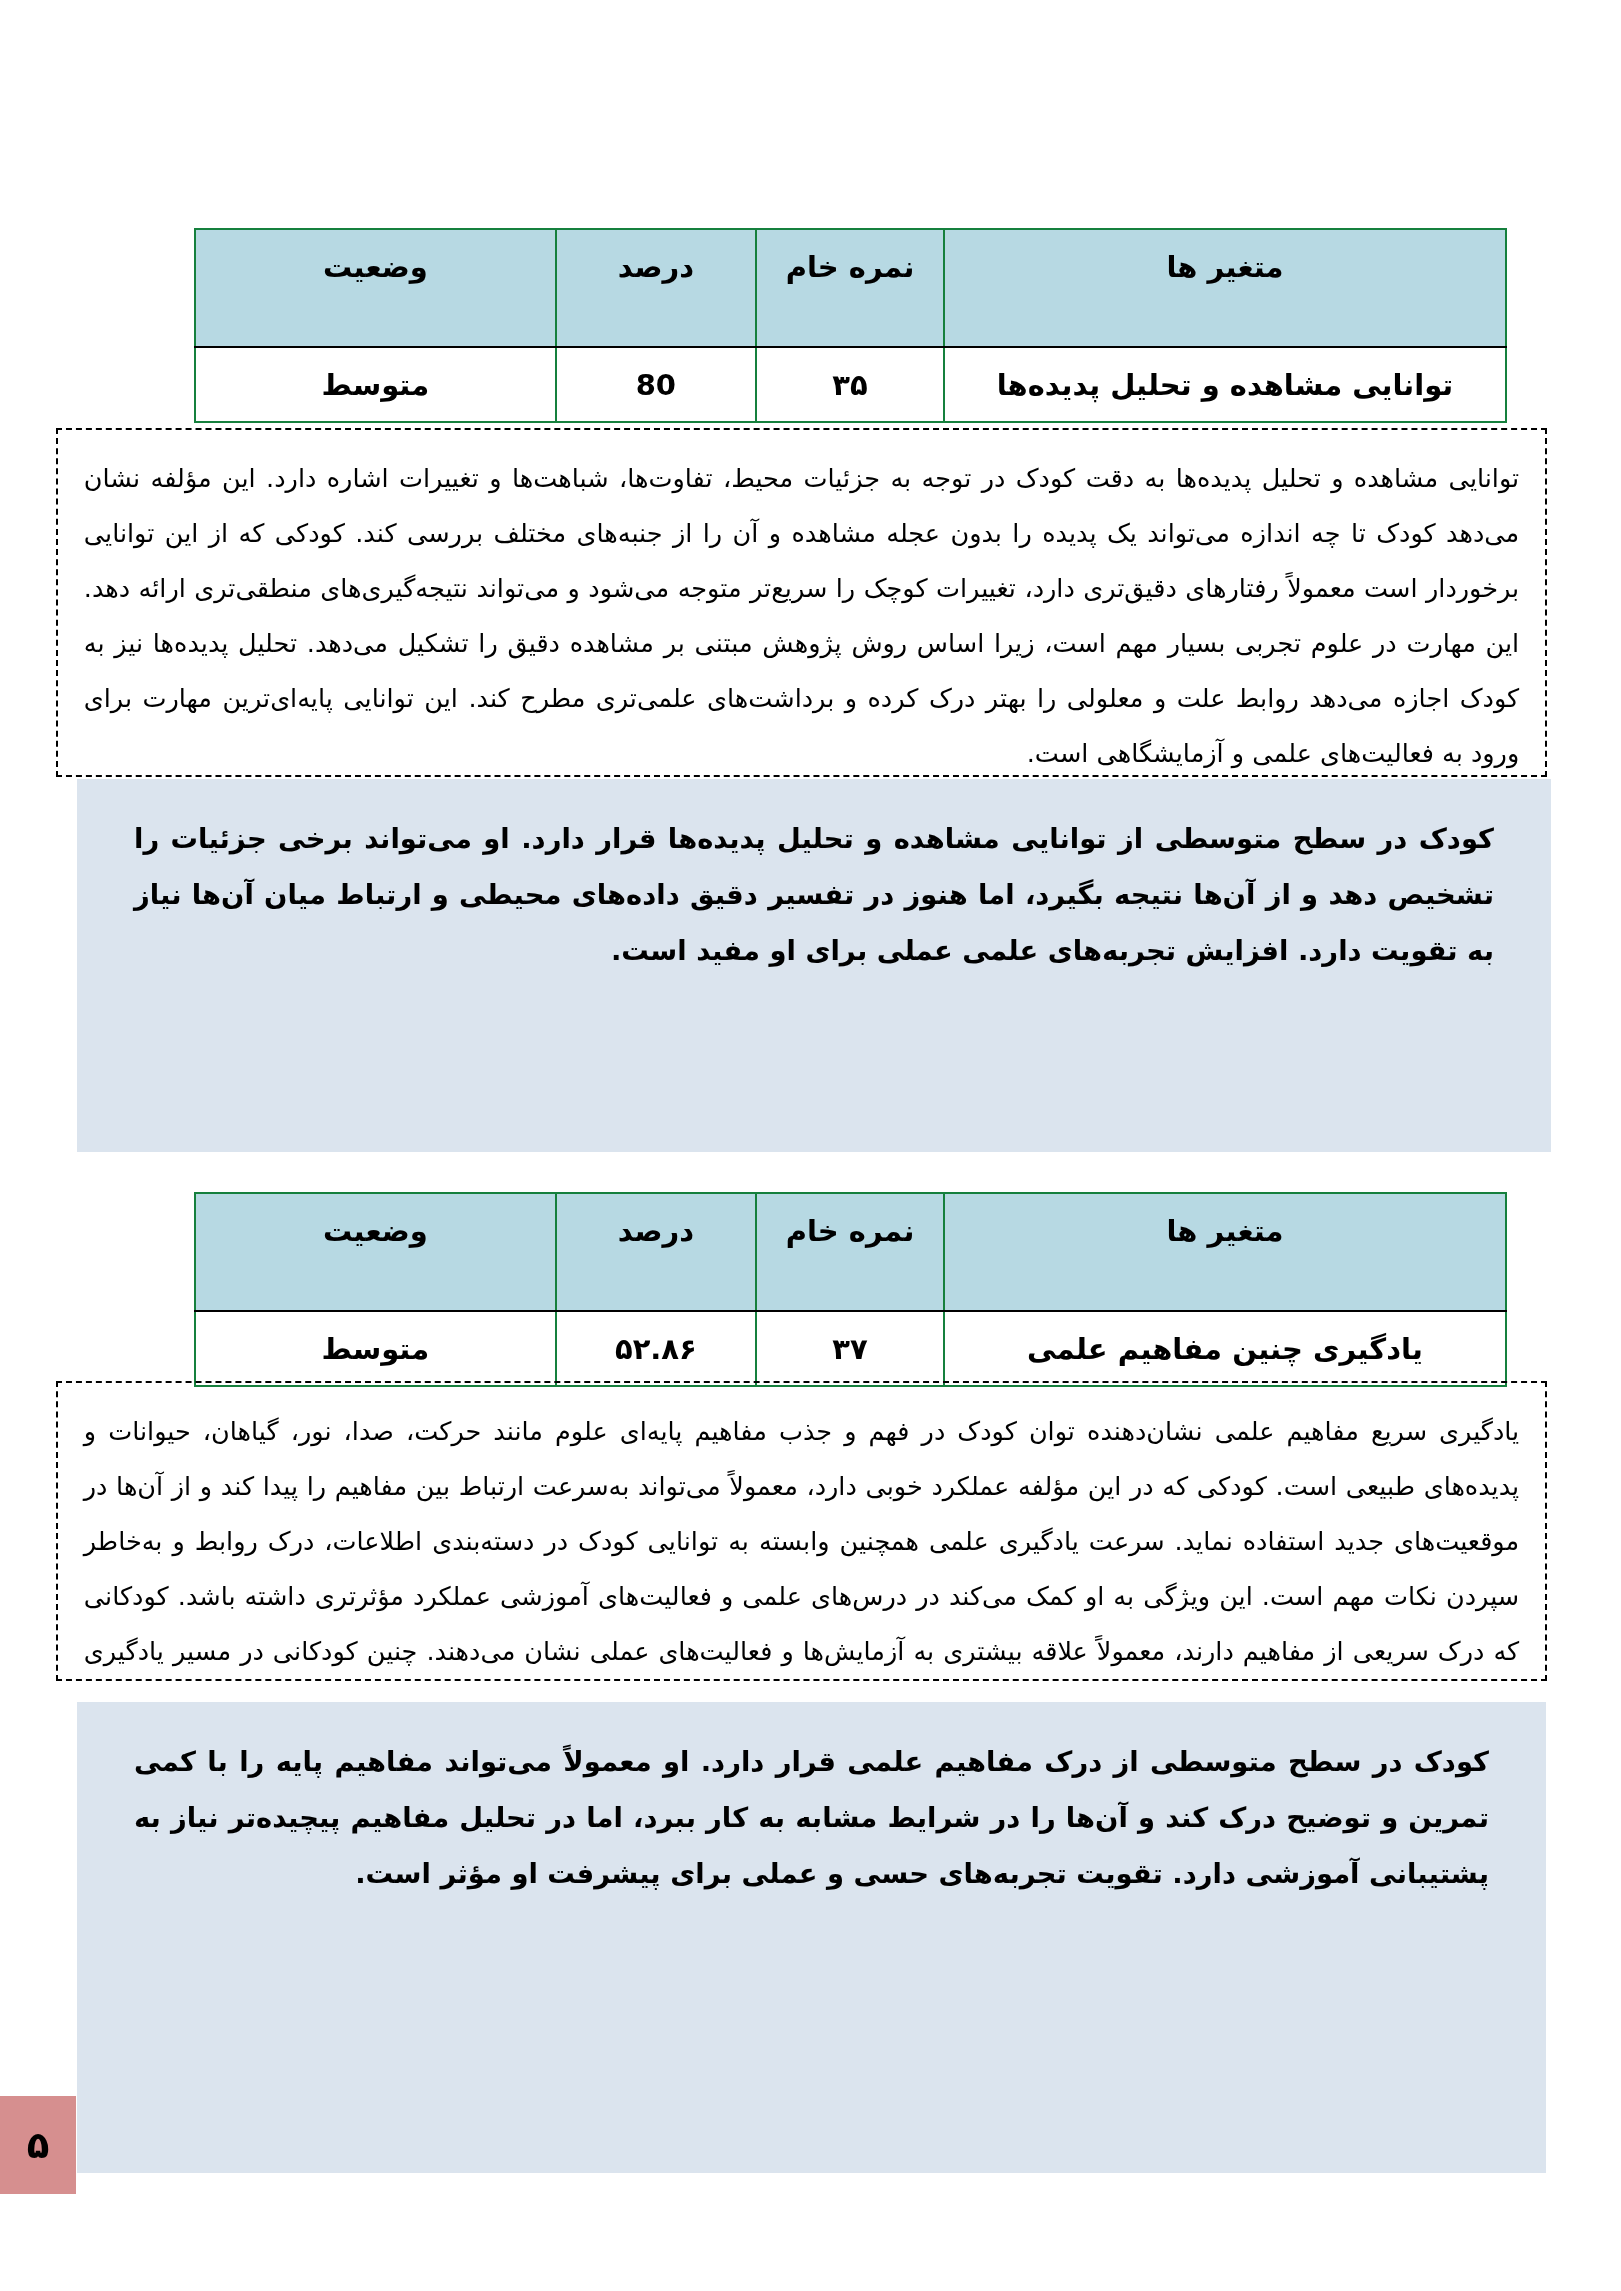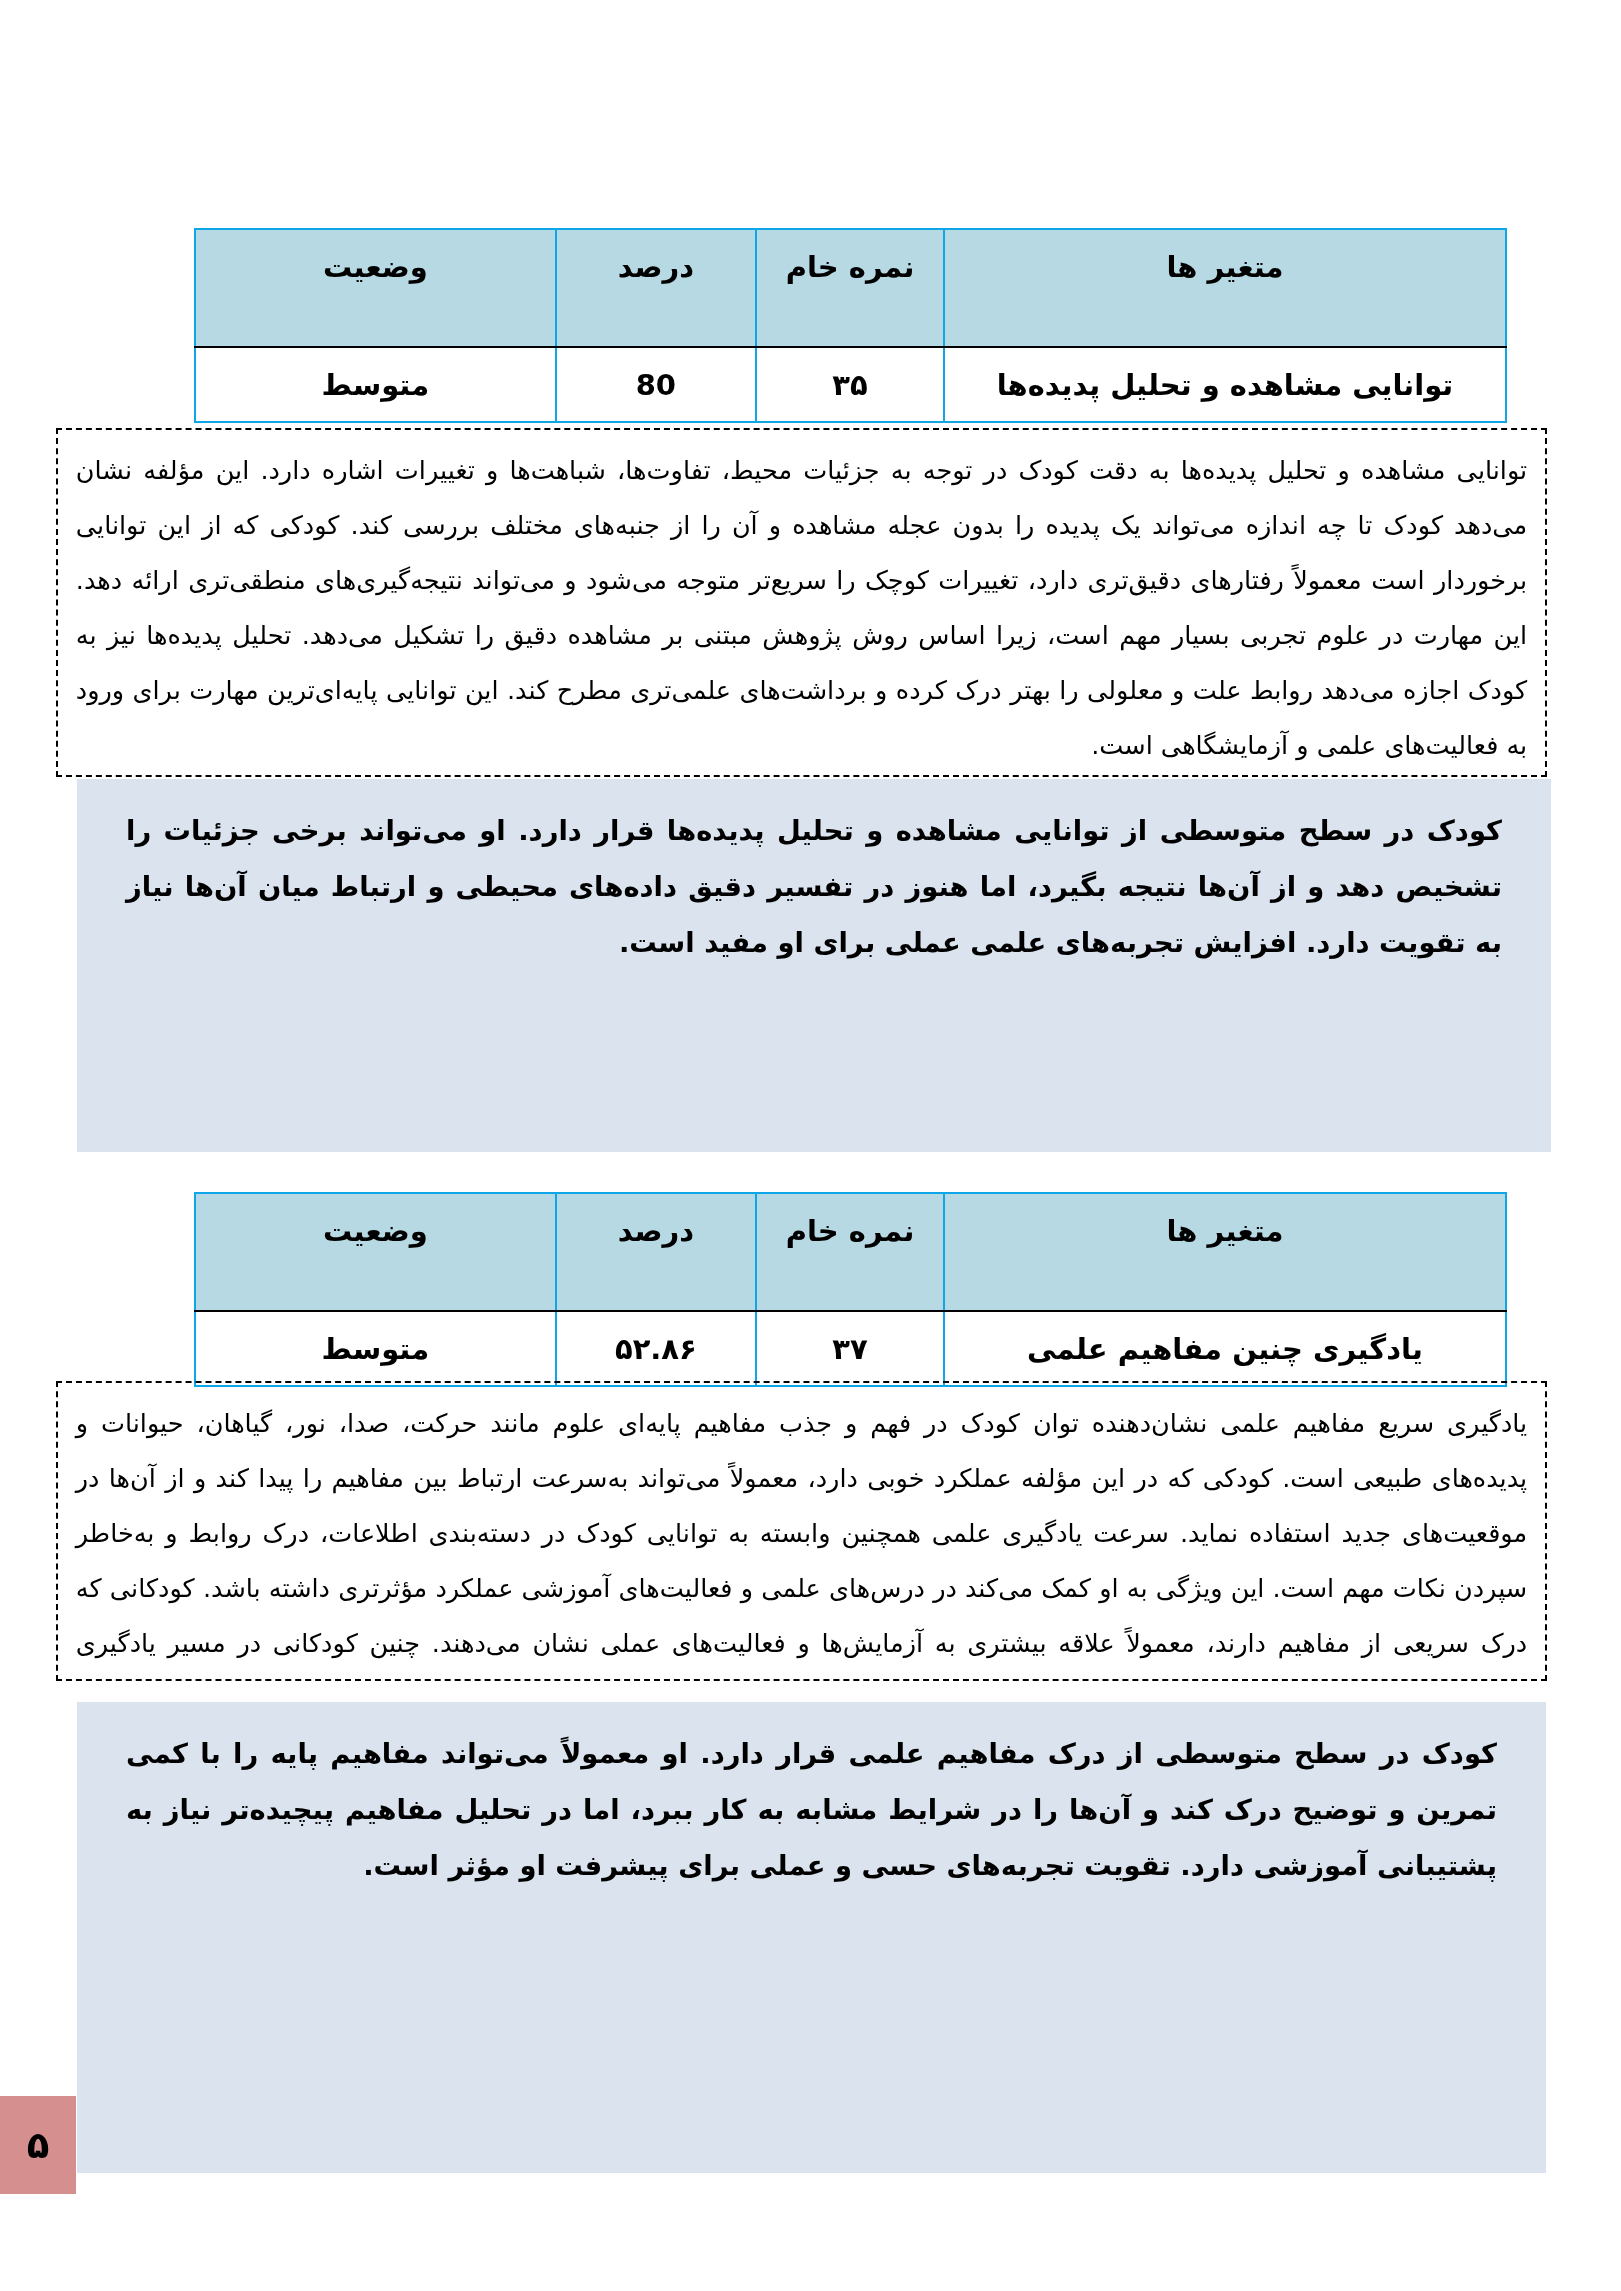--- a/index.html
+++ b/index.html
@@ -5,35 +5,35 @@
   html, body { margin: 0; padding: 0; }
   body {
     width: 1621px; height: 2292px;
     background: #ffffff;
     position: relative;
     font-family: "DejaVu Sans", sans-serif;
     direction: rtl;
     color: #000;
     overflow: hidden;
   }
-  p { margin: 8px; }
+  p { margin: 16px; }
 
   
   .score-table {
     position: absolute;
     left: 194px;
     width: 1313px;
     border-collapse: collapse;
     table-layout: fixed;
     direction: rtl;
   }
   #table1 { top: 228px; }
   #table2 { top: 1192px; }
   .score-table th, .score-table td {
-    border: 2px solid #0ea5e9;
+    border: 2px solid #15803d;
     box-sizing: border-box;
     text-align: center;
     overflow: hidden;
   }
   .score-table th {
     background: #b7d9e3;
     height: 118px;
     vertical-align: top;
     padding-top: 19.6px;
     font-size: 29px;

